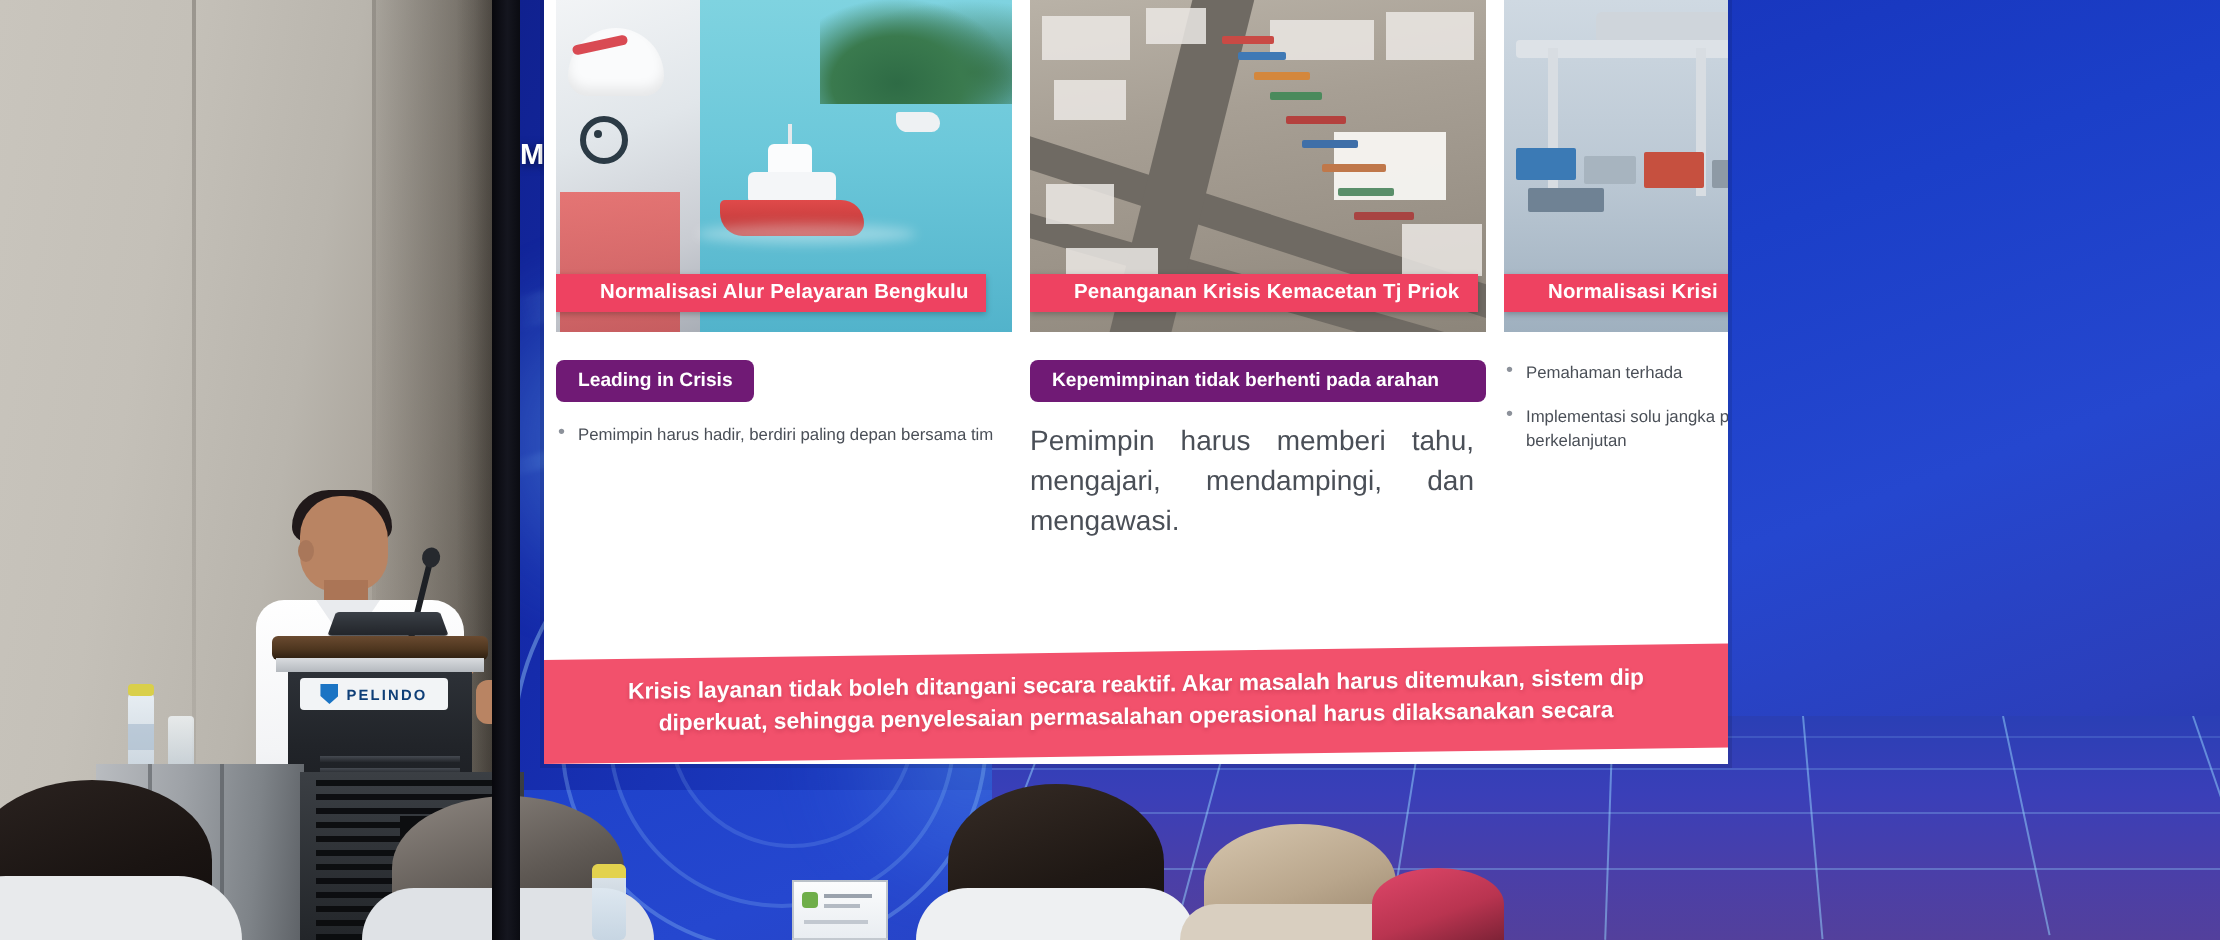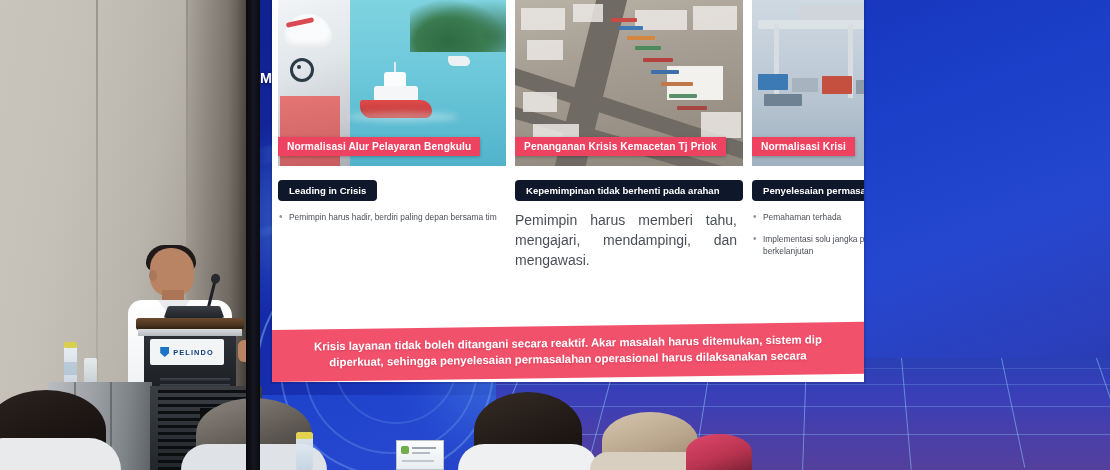--- a/index.html
+++ b/index.html
@@ -134,21 +134,21 @@
   .col { width: 228px; flex: 0 0 228px; position: relative; }
 
   .photo {
     position: relative; width: 100%; height: 166px; overflow: hidden;
     background: #9fb6c4;
   }
   .photo .cap {
     position: absolute; left: 0; bottom: 10px;
     background: #ee4261; color: #fff;
     font-size: 10.2px; font-weight: 700; letter-spacing: .1px;
-    padding: 4px 9px 4px 9px; white-space: nowrap;
+    padding: 4px 9px 4px 22px; white-space: nowrap;
     box-shadow: 0 1px 3px rgba(0,0,0,.25);
   }
 
   
   .ph1 { background: linear-gradient(180deg,#7fd3e0 0%, #6cc8da 45%, #52b3cb 100%); }
   .ph1 .worker {
     position: absolute; left: 0; top: 0; width: 72px; height: 166px;
     background: linear-gradient(160deg,#f2f4f6 0%,#e1e6ea 40%,#c9ccd2 75%,#a9aeb6 100%);
   }
   .ph1 .helmet {
@@ -230,21 +230,21 @@
     position: absolute; left: 46px; top: 6px; width: 70px; height: 16px;
     background: #cfd5db; border-radius: 3px;
   }
   .ph3 .box {
     position: absolute; border-radius: 1px;
   }
 
   
   .tbox { position: relative; margin-top: 14px; width: 100%; }
   .tbox-head {
-    display: inline-block; background: #0f172a; color: #fff;
+    display: inline-block; background: #701a75; color: #fff;
     font-size: 9.6px; font-weight: 700; padding: 5px 11px;
     border-radius: 4px; white-space: nowrap;
   }
   .tbox-head.wide { display: block; }
   .tbox-body {
     margin-top: 10px; font-size: 14px; line-height: 1.42;
     color: #4a4f57; padding-right: 6px;
   }
   .tbox-body p { margin: 0 0 9px 0; }
   .bullets { margin: 10px 0 0 0; padding: 0; list-style: none; }
@@ -322,21 +322,21 @@
   }
   .pod-top2 {
     position: absolute; left: 2px; top: 11px; width: 104px; height: 7px;
     background: linear-gradient(180deg,#d9dcdf 0%, #b4b9be 100%);
   }
   .pod-face {
     position: absolute; left: 8px; top: 18px; width: 92px; height: 92px;
     background: linear-gradient(180deg,#2d3137 0%, #212429 40%, #17191d 100%);
   }
   .pod-plate {
-    position: absolute; left: 14px; top: 21px; width: 74px; height: 26px;
+    position: absolute; left: 14px; top: 21px; width: 74px; height: 16px;
     background: #f2f4f6; border-radius: 2px;
     display: flex; align-items: center; justify-content: center; gap: 4px;
   }
   .pod-plate .pl-mark {
     width: 9px; height: 10px; background: #1b74c4;
     clip-path: polygon(0 0,100% 0,100% 60%,50% 100%,0 60%);
   }
   .pod-plate .pl-txt {
     font-size: 7.4px; font-weight: 700; letter-spacing: 1.1px; color: #0f3f78;
   }
@@ -569,21 +569,20 @@
           <div class="crane-leg" style="left:96px;"></div>
 
           <div class="box" style="left:6px;  top:74px; width:30px; height:16px; background:#3b7ab5;"></div>
           <div class="box" style="left:40px; top:78px; width:26px; height:14px; background:#a7b4bf;"></div>
           <div class="box" style="left:70px; top:76px; width:30px; height:18px; background:#c6503f;"></div>
           <div class="box" style="left:104px;top:80px; width:26px; height:14px; background:#8e9aa5;"></div>
           <div class="box" style="left:12px; top:94px; width:38px; height:12px; background:#6f8294;"></div>
           <div class="cap">Normalisasi Krisi</div>
         </div>
         <div class="tbox">
-          <div class="tbox-head">Penyelesaian permasa</div>
           <ul class="bullets">
             <li>Pemahaman terhada</li>
             <li>Implementasi solu jangka panjang tida harus berkelanjutan</li>
           </ul>
         </div>
       </div>
 
     </div>
 
     <div class="banner">

